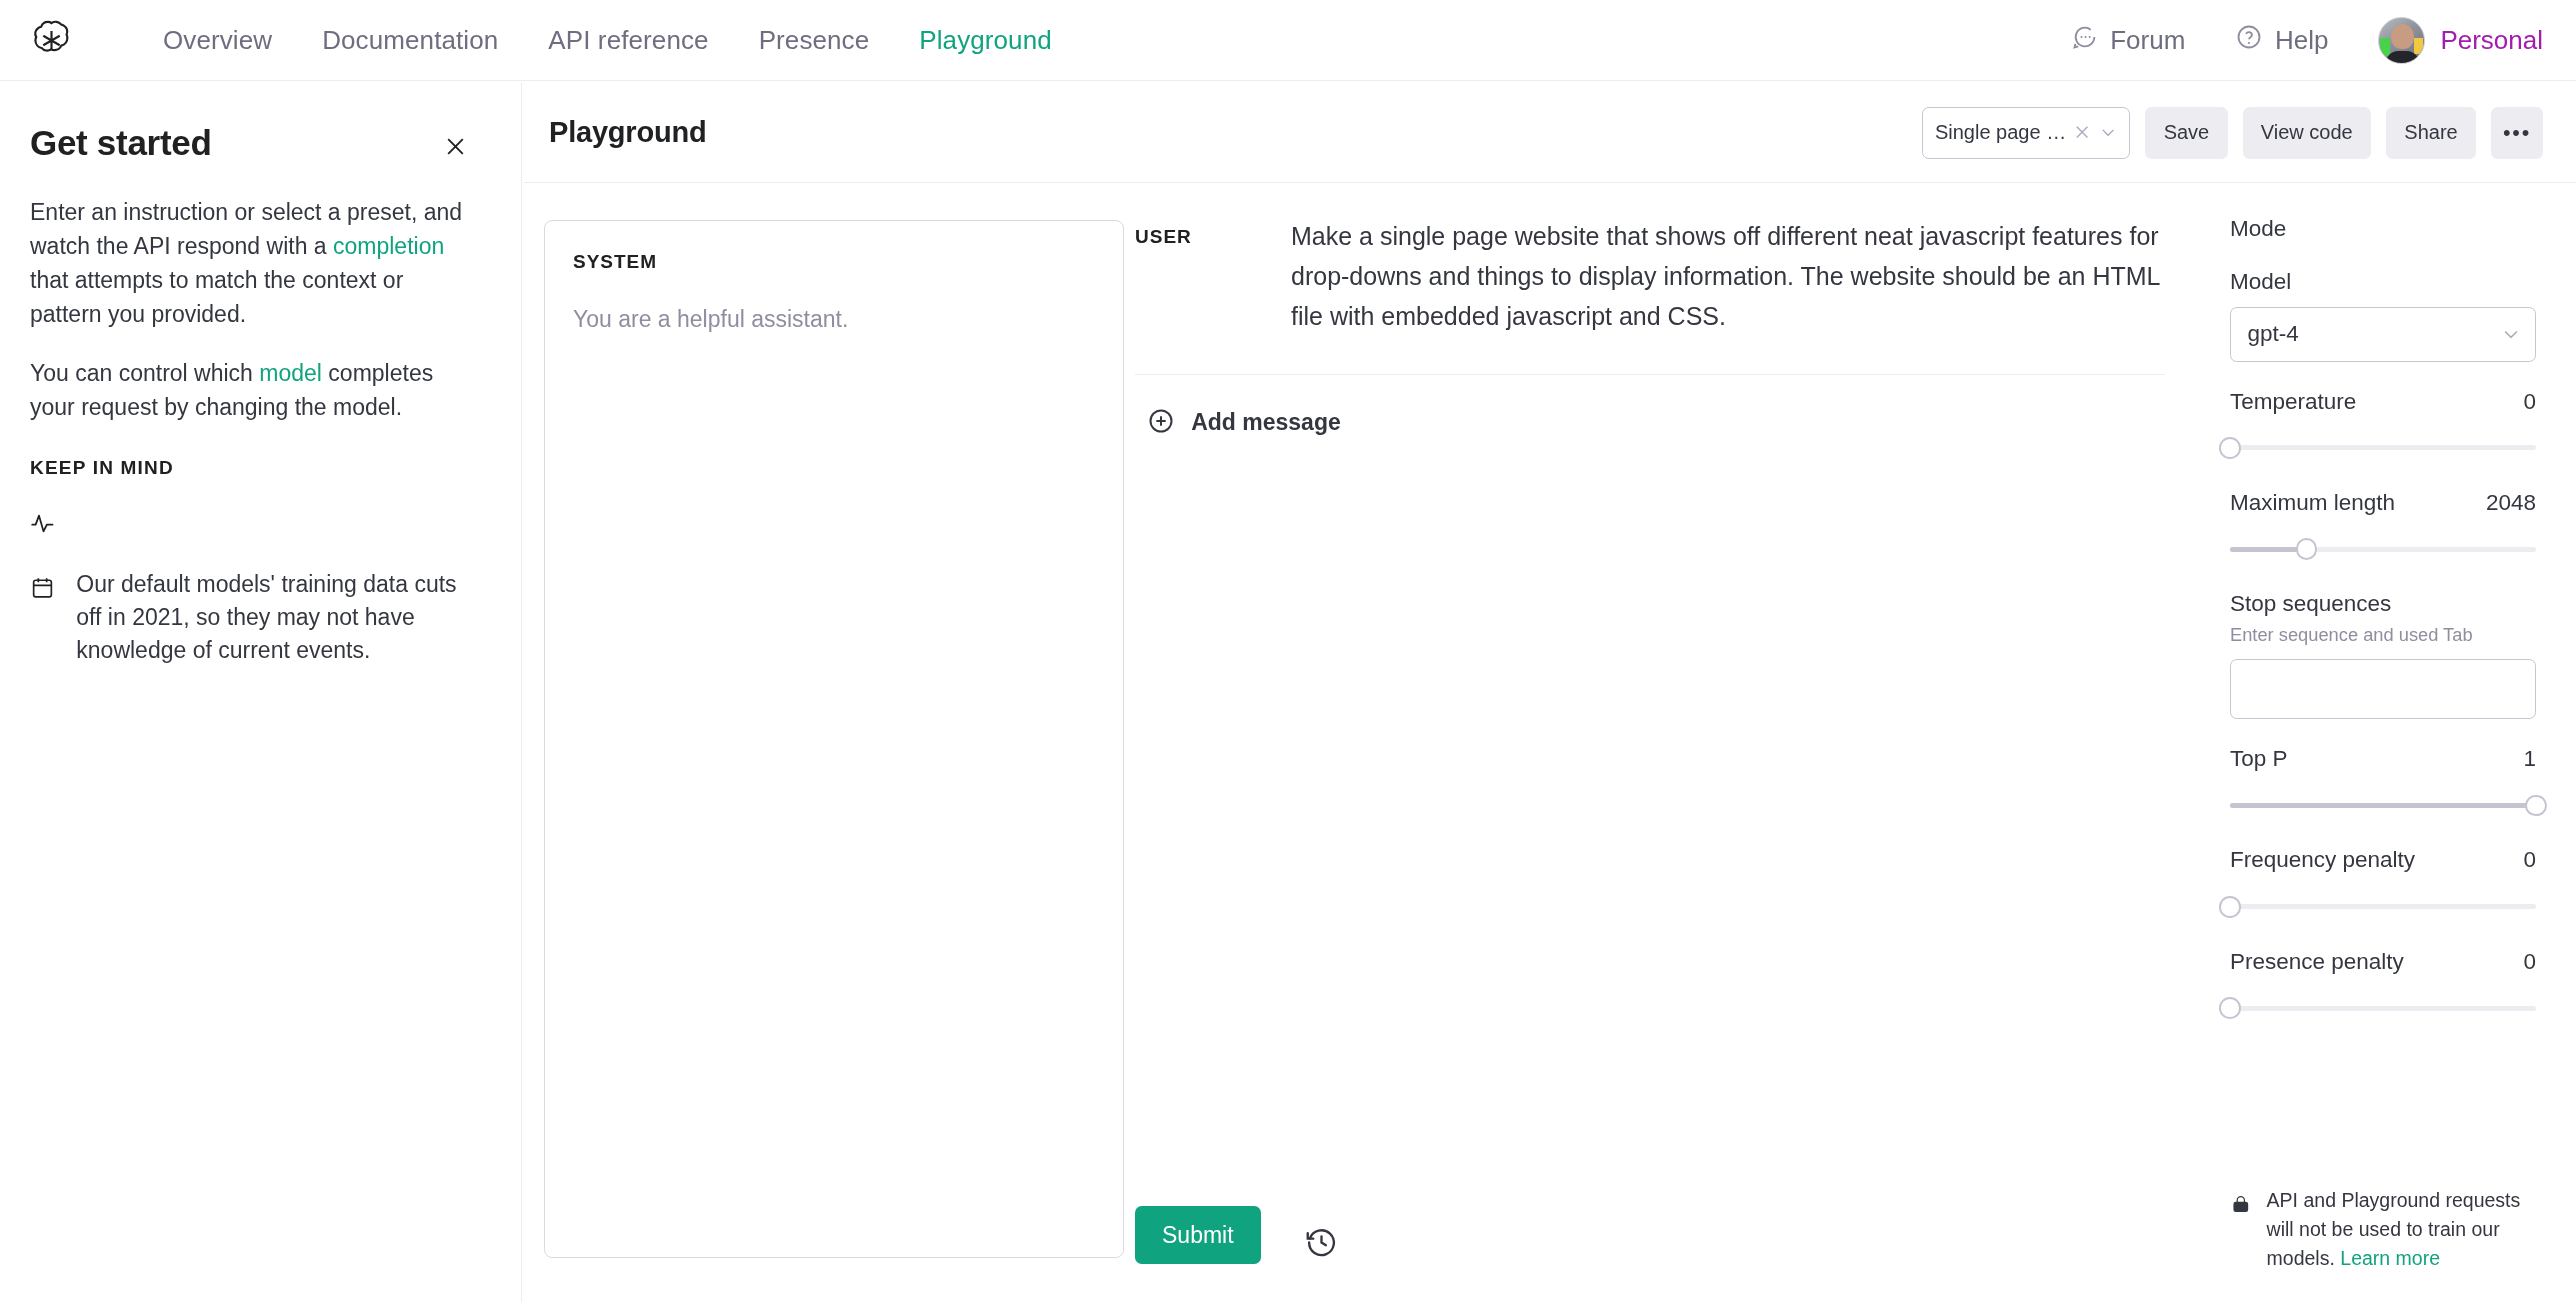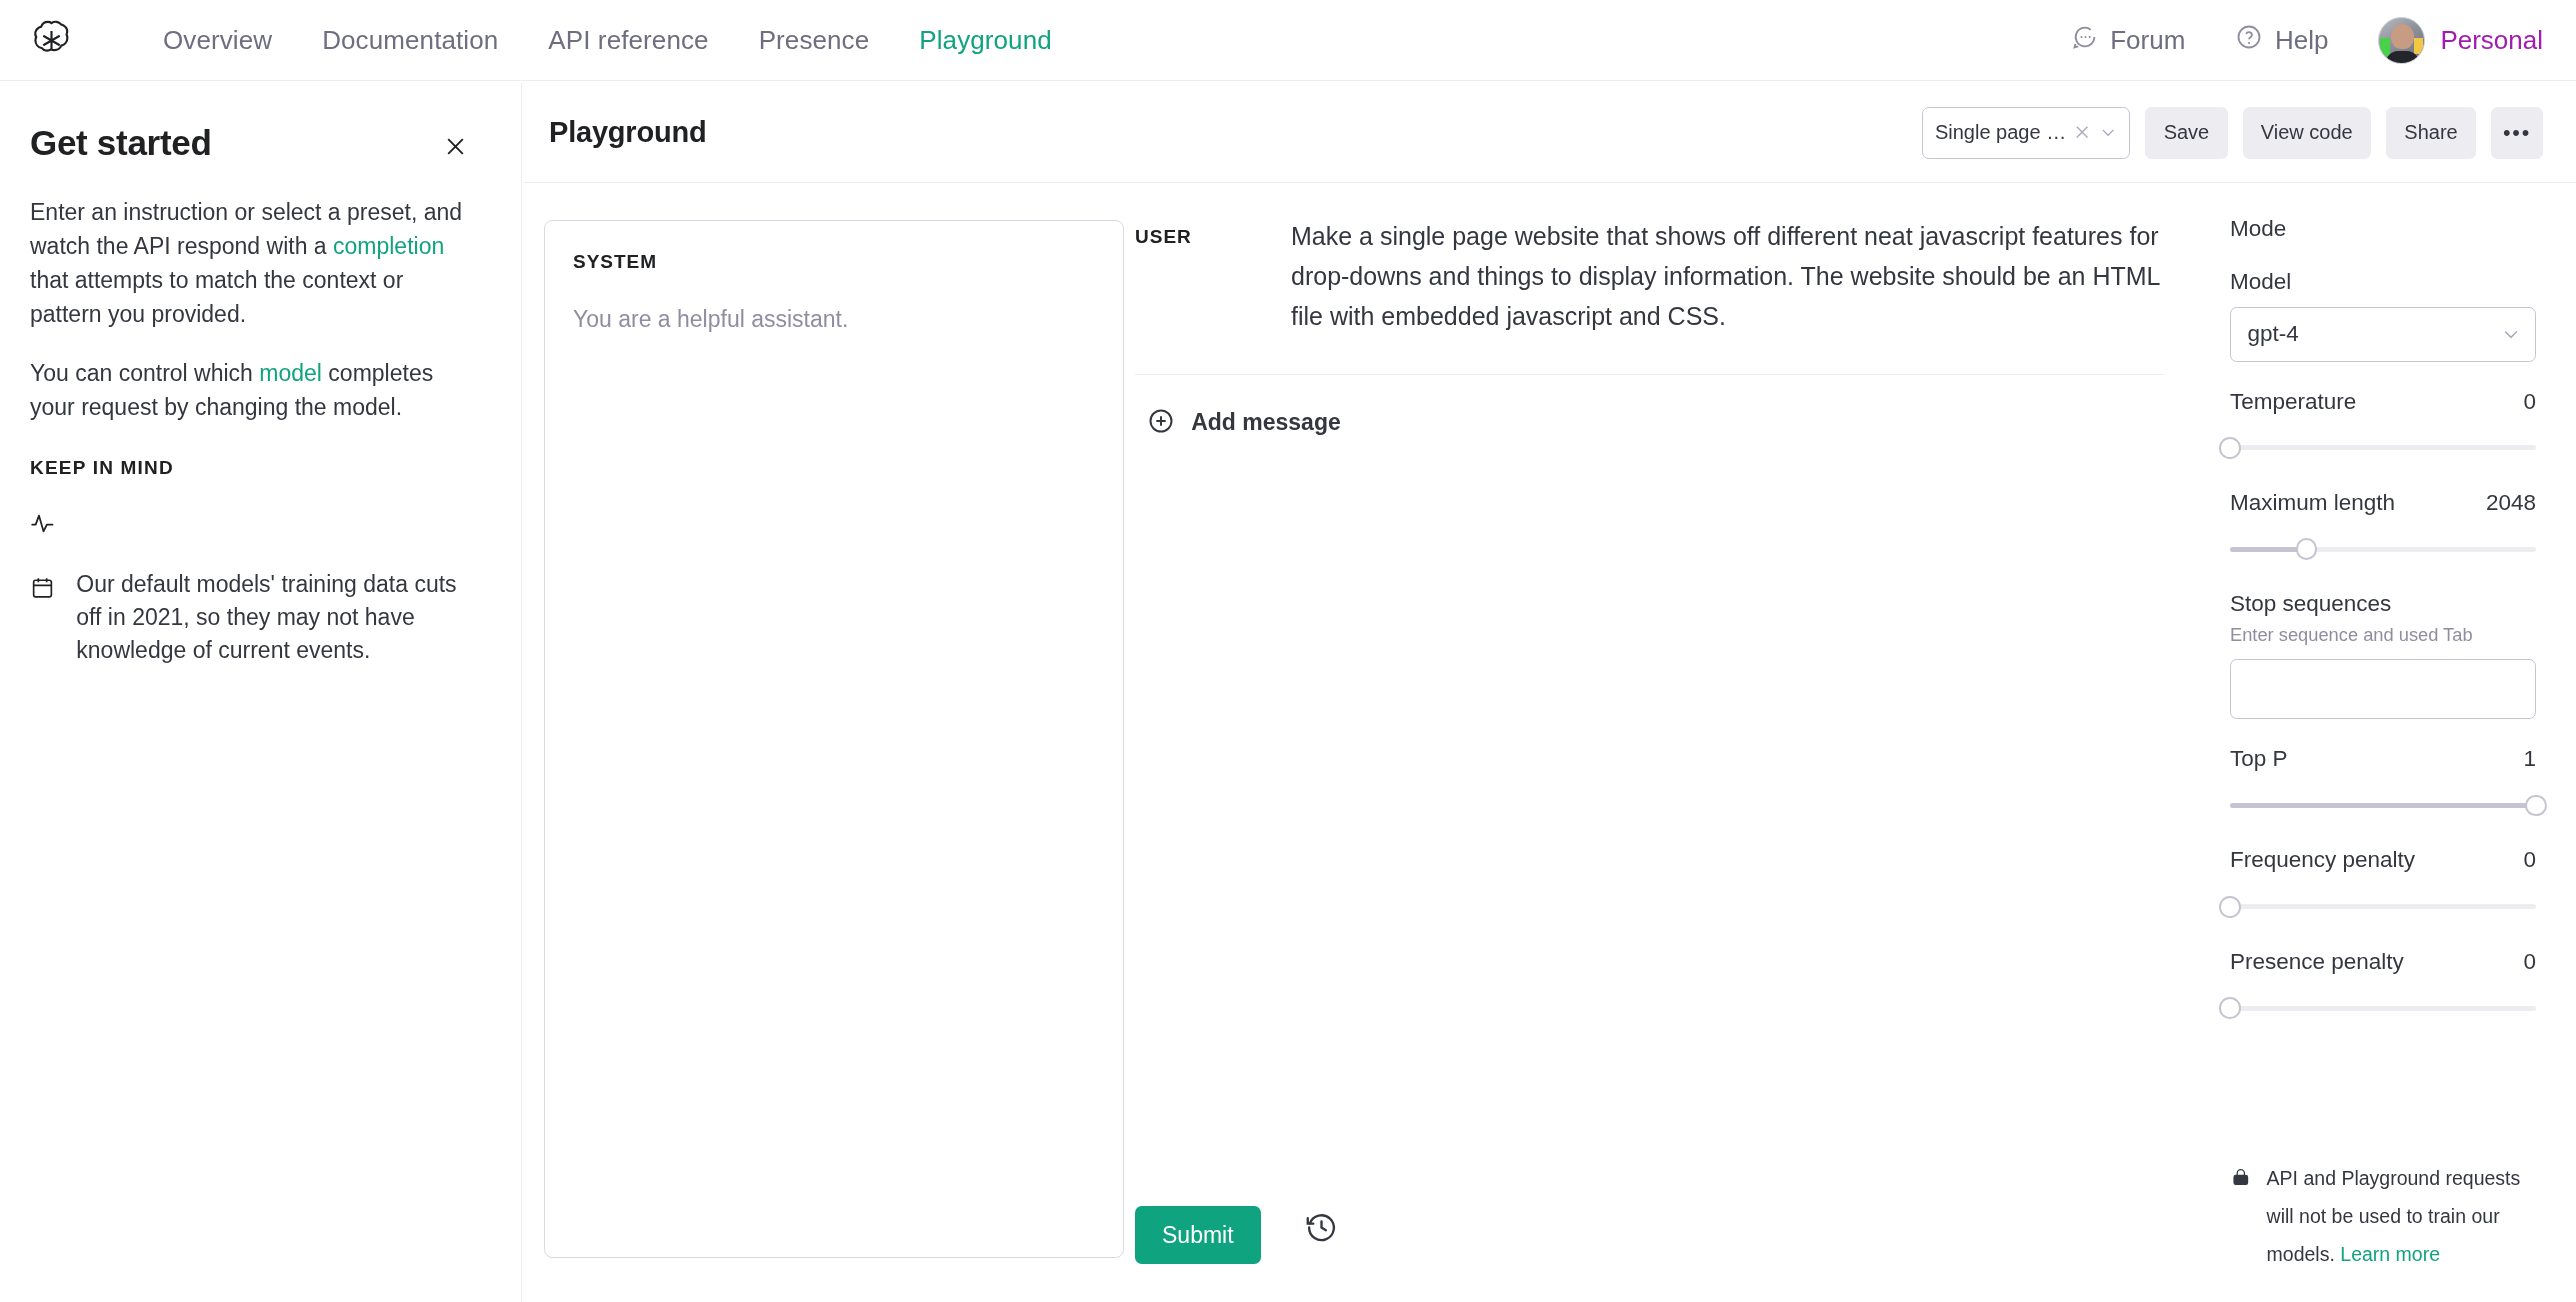--- a/index.html
+++ b/index.html
@@ -110,21 +110,21 @@
   .msg-row { display: flex; gap: 0; padding-bottom: 38px; border-bottom: 1.7px solid #ececf1; }
   .msg-role {
     width: 156px; flex: none; font-size: 19px; font-weight: 700;
     letter-spacing: 1px; color: #202123; padding-top: 10px;
   }
   .msg-text { font-size: 25px; line-height: 40px; color: #353740; }
   .add-message {
     display: flex; align-items: center; gap: 16.6px; padding: 32px 0 0 11.6px; cursor: pointer;
   }
   .add-label { font-size: 23px; font-weight: 700; color: #353740; }
-  .chat-footer { margin-top: auto; display: flex; align-items: flex-start; gap: 39px; padding-bottom: 37px; }
+  .chat-footer { margin-top: auto; display: flex; align-items: flex-end; gap: 39px; padding-bottom: 37px; }
   .submit-btn {
     background: #10a37f; color: #fff; border: none; border-radius: 6.7px;
     font-family: inherit; font-size: 23px; height: 58px; padding: 0 27px; cursor: pointer;
   }
   .history-btn { width: 43px; height: 43px; cursor: pointer; display:flex; align-items:center;justify-content:center;}
 
   
   .col-params { width: 366px; flex: none; padding: 33px 40px 0 20px; position: relative; }
   .p-label { font-size: 22.5px; color: #353740; }
   .p-row { display: flex; align-items: baseline; justify-content: space-between; }
@@ -148,21 +148,21 @@
   .stop-head { font-size: 22.5px; color: #353740; }
   .stop-sub { font-size: 18.3px; color: #8e8ea0; margin-top: 6.7px; }
   .stop-input {
     width: 100%; height: 60px; margin-top: 13.3px; border: 1.7px solid #c5c5d2;
     border-radius: 6.7px; background: #fff;
   }
   .footnote {
     position: absolute; left: 20px; right: 40px; bottom: 28px;
     display: flex; gap: 15px;
   }
-  .footnote-text { font-size: 19.5px; line-height: 38px; color: #353740; }
+  .footnote-text { font-size: 19.5px; line-height: 29px; color: #353740; }
   .lock-ico { flex: none; padding-top: 6.7px; }
 </style>
 </head>
 <body>
 
 <div class="topnav">
   <div class="logo-wrap">
     <svg width="47" height="47" viewBox="0 0 24 24" fill="none" stroke="#202123" stroke-width="1.1">
       <path d="M12 3.1c1.6-1.1 3.7-.8 4.9.7.5.1 1 .3 1.4.6 1.6 1 2.2 3 1.4 4.6.3.5.4 1.1.4 1.7 0 1.9-1.3 3.5-3.1 3.9-.6 1.4-2 2.3-3.5 2.3-.6 0-1.2-.1-1.7-.4-1.6 1.1-3.7.8-4.9-.7-1.8-.3-3.1-1.9-3.1-3.8 0-.6.1-1.2.4-1.7-1-1.6-.5-3.7 1.1-4.7.4-.3.9-.5 1.4-.6.5-1.5 1.9-2.5 3.5-2.5.6 0 1.2.1 1.8.6z"></path>
       <path d="M12 7.2v9.6M7.8 9.6l8.4 4.8M7.8 14.4l8.4-4.8"></path>

